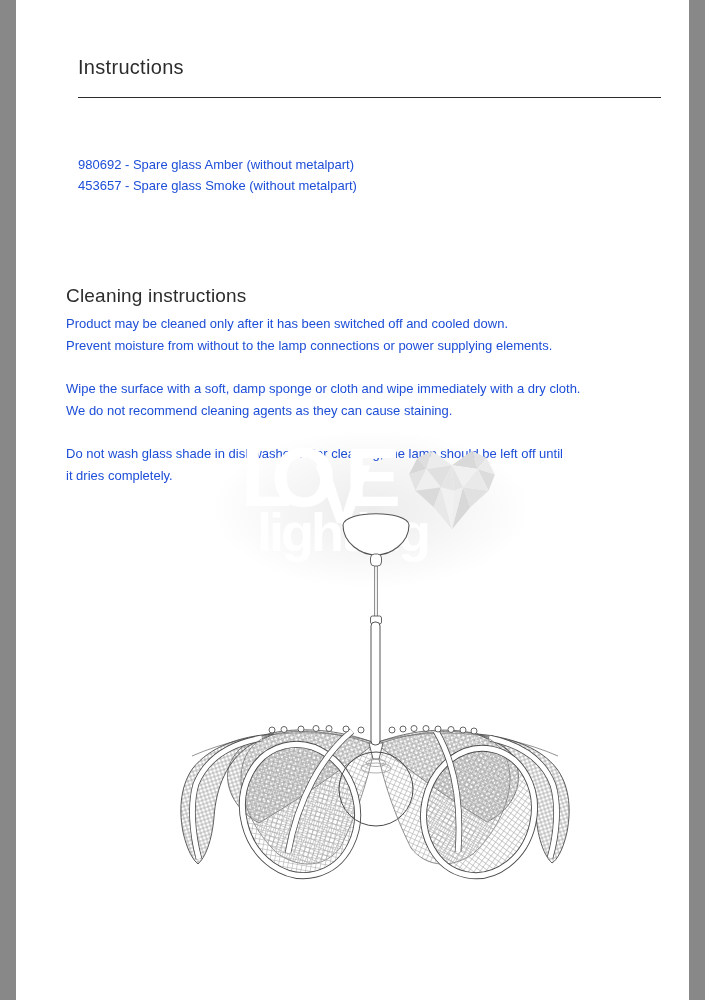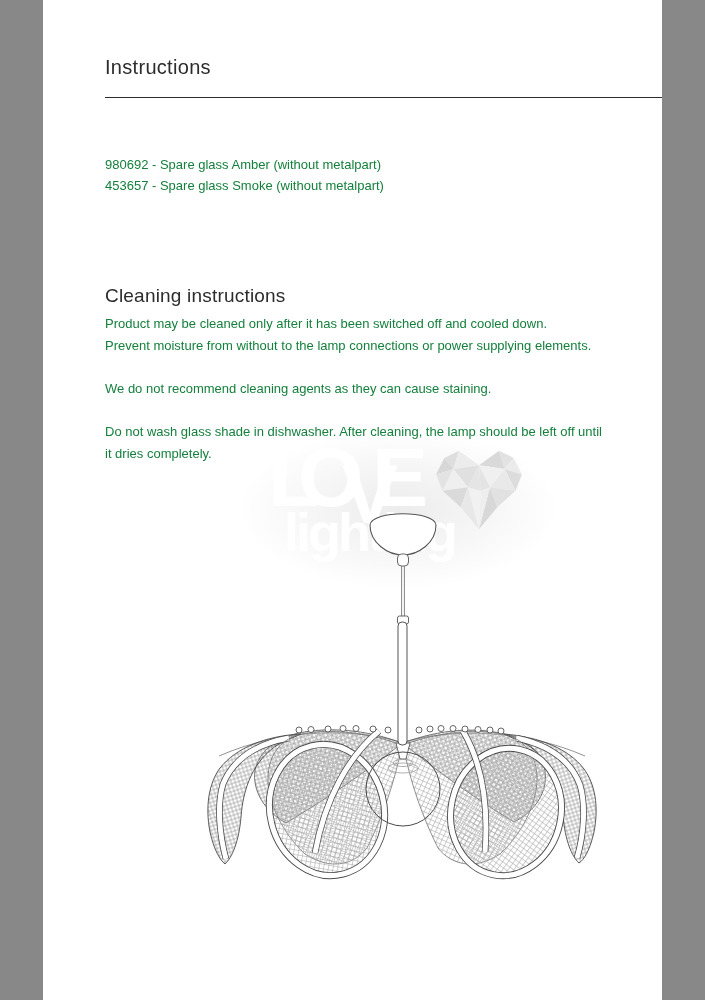--- a/index.html
+++ b/index.html
@@ -1,41 +1,41 @@
 <!DOCTYPE html>
 <html><head>
 <meta charset="utf-8">
 <style>
   html,body{margin:0;padding:0;background:#888;}
   .page{
     position:relative;
-    width:619px;height:1000px;
+    width:673px;height:1000px;
     margin:0 auto;
     background:#ffffff;
     font-family:"Liberation Sans", sans-serif;
     overflow:hidden;
   }
   
   .page-title{
     position:absolute;left:62px;top:56px;
     font-size:20px;font-weight:500;color:#2c2c2c;
     letter-spacing:0.3px;margin:0;
   }
   .title-rule{
     position:absolute;left:62px;top:97px;width:583px;height:0;
     border-top:1.6px solid #2c2c2c;
   }
   .section-heading{
     font-size:19px;font-weight:500;color:#2c2c2c;
     letter-spacing:0.2px;margin:0 0 6px 0;
   }
   .spare-section{position:absolute;left:62px;top:154px;}
-  .clean-section{position:absolute;left:62px;top:285px;}
+  .clean-section{position:absolute;left:50px;top:285px;}
   .body-line{
-    font-size:13px;color:#15803d;line-height:21px;
+    font-size:13px;color:#1d4ed8;line-height:21px;
   }
   .para{margin:0 0 21px 0;}
   .para .body-line{line-height:22px;}
 
   
   .watermark{
     position:absolute;left:225px;top:443px;width:260px;height:135px;
     pointer-events:none;
   }
   .wm-wash{
@@ -73,20 +73,21 @@
     <div class="body-line">453657 - Spare glass Smoke (without metalpart)</div>
   </section>
 
   <section class="clean-section">
     <h2 class="section-heading">Cleaning instructions</h2>
     <div class="para">
       <div class="body-line">Product may be cleaned only after it has been switched off and cooled down.</div>
       <div class="body-line">Prevent moisture from without to the lamp connections or power supplying elements.</div>
     </div>
     <div class="para">
+      <div class="body-line">Wipe the surface with a soft, damp sponge or cloth and wipe immediately with a dry cloth.</div>
       <div class="body-line">We do not recommend cleaning agents as they can cause staining.</div>
     </div>
     <div class="para">
       <div class="body-line">Do not wash glass shade in dishwasher. After cleaning, the lamp should be left off until</div>
       <div class="body-line">it dries completely.</div>
     </div>
   </section>
 
   <div class="watermark">
     <div class="wm-wash"></div>

